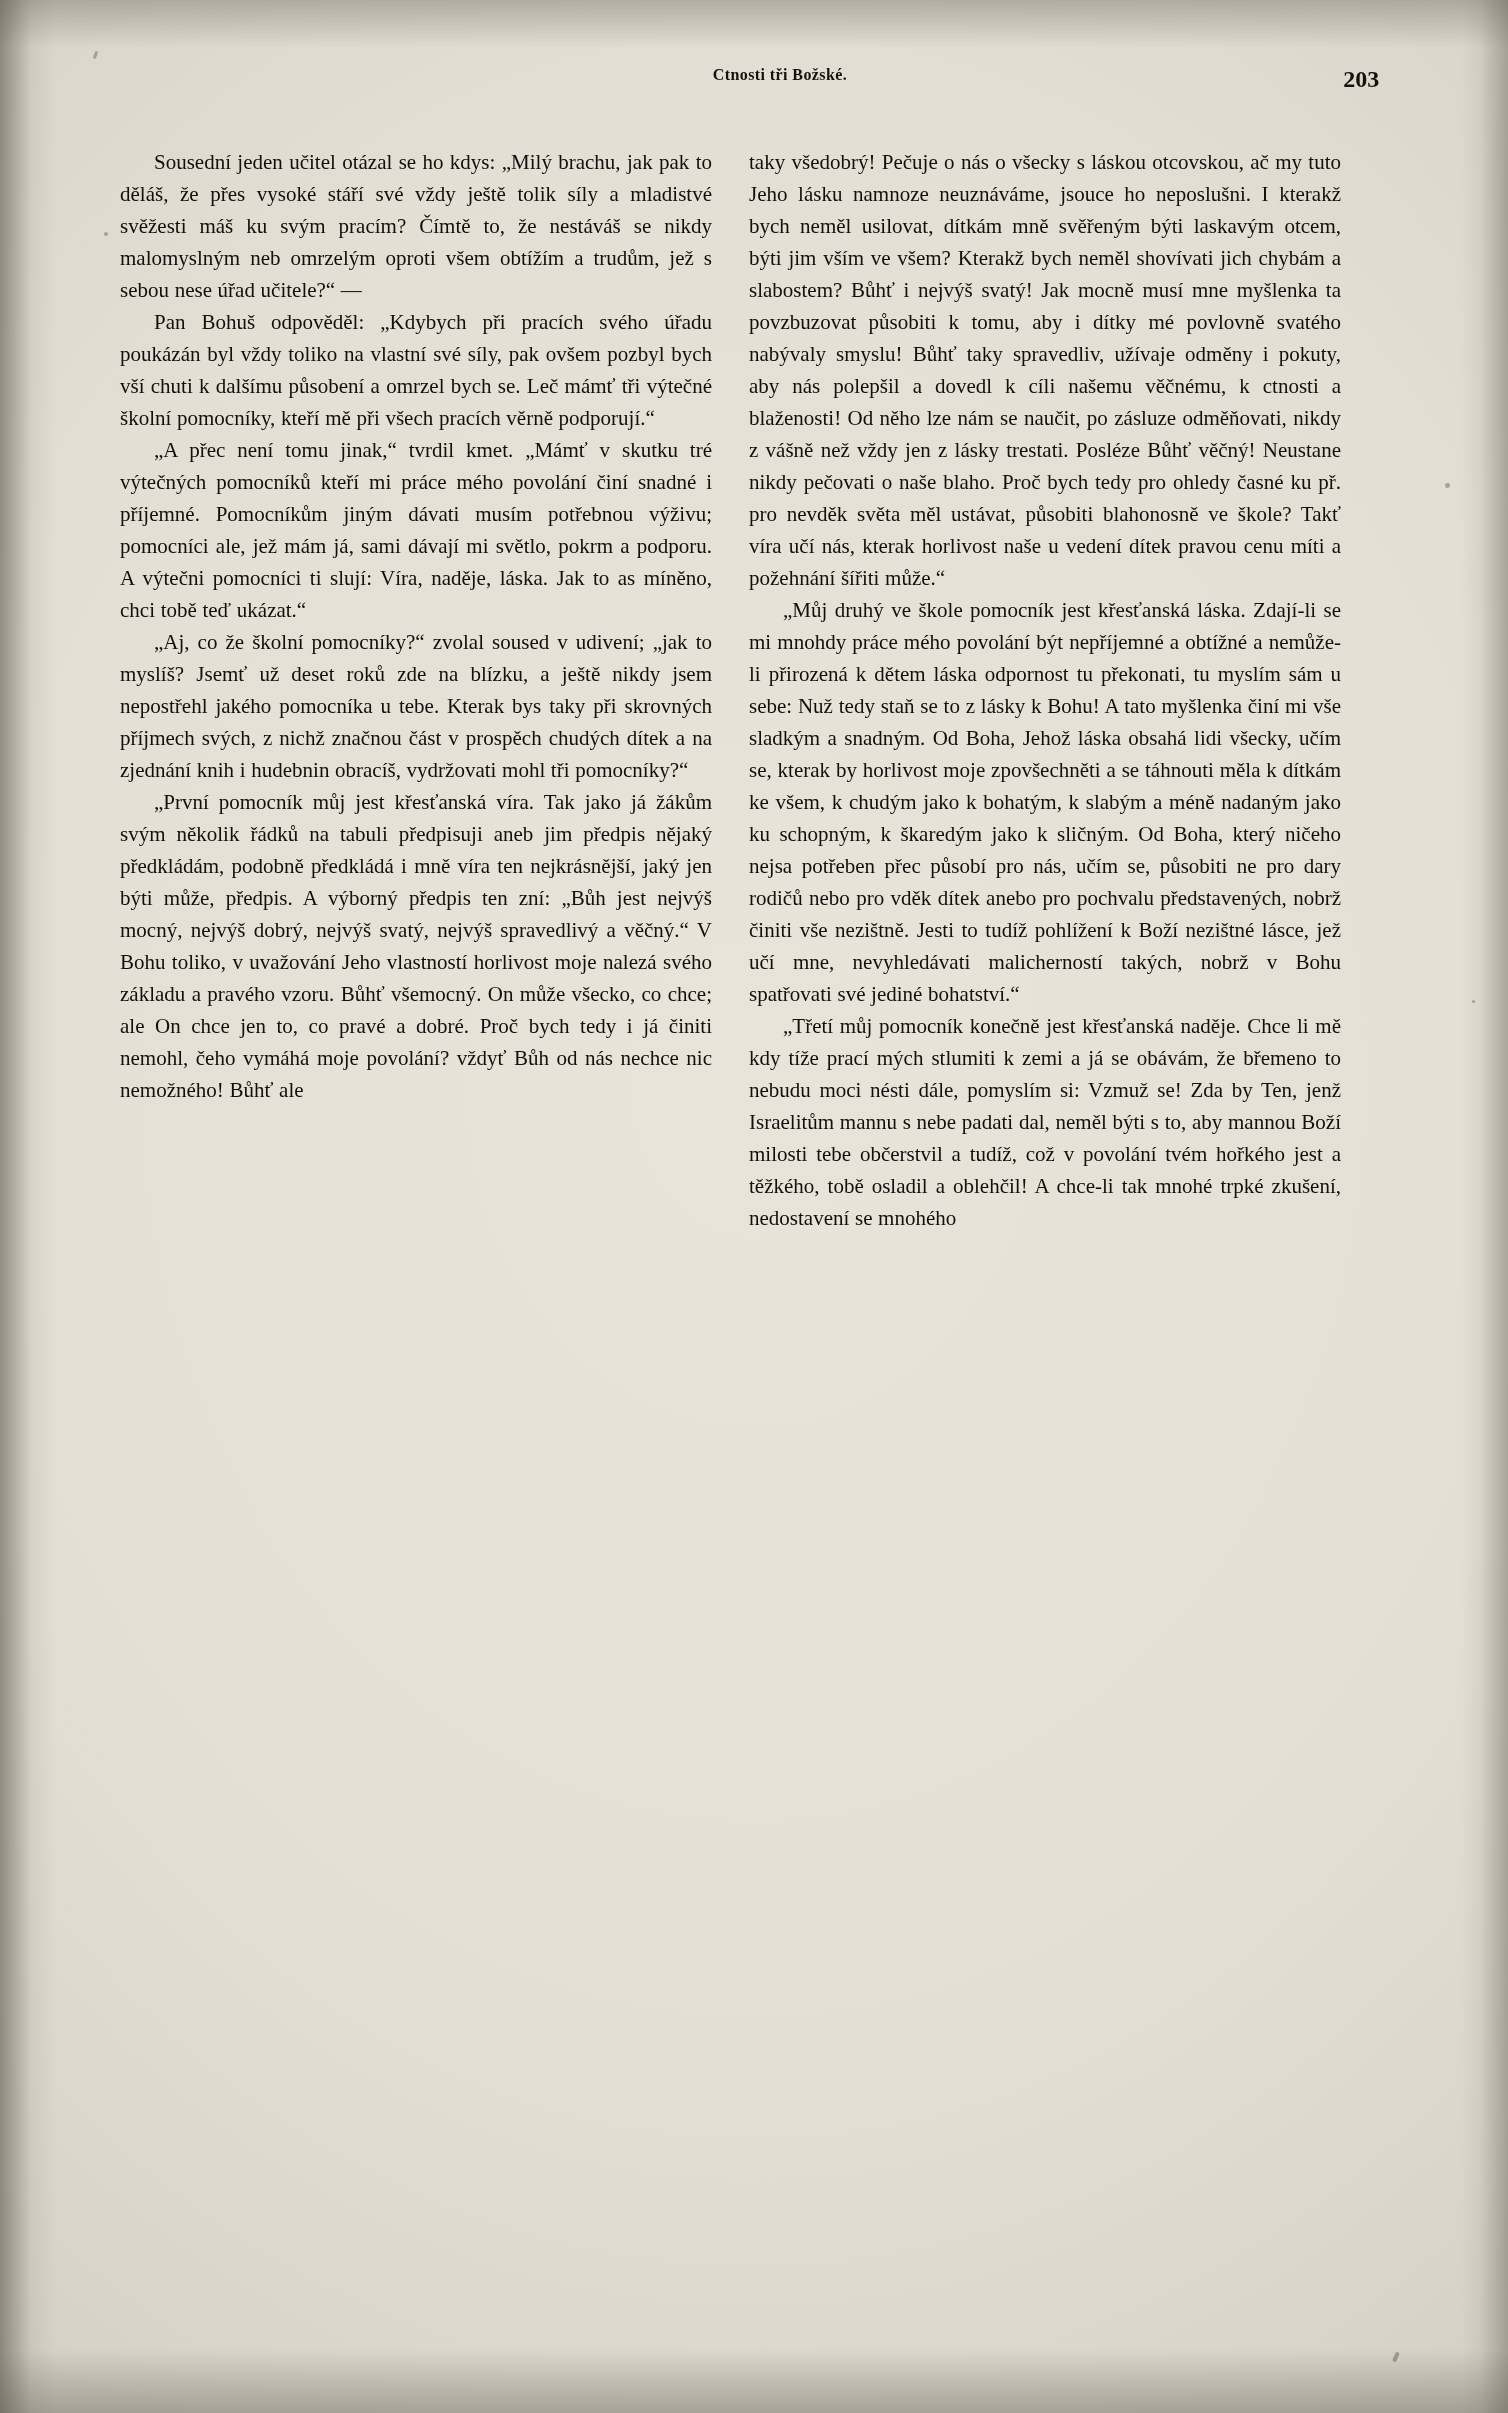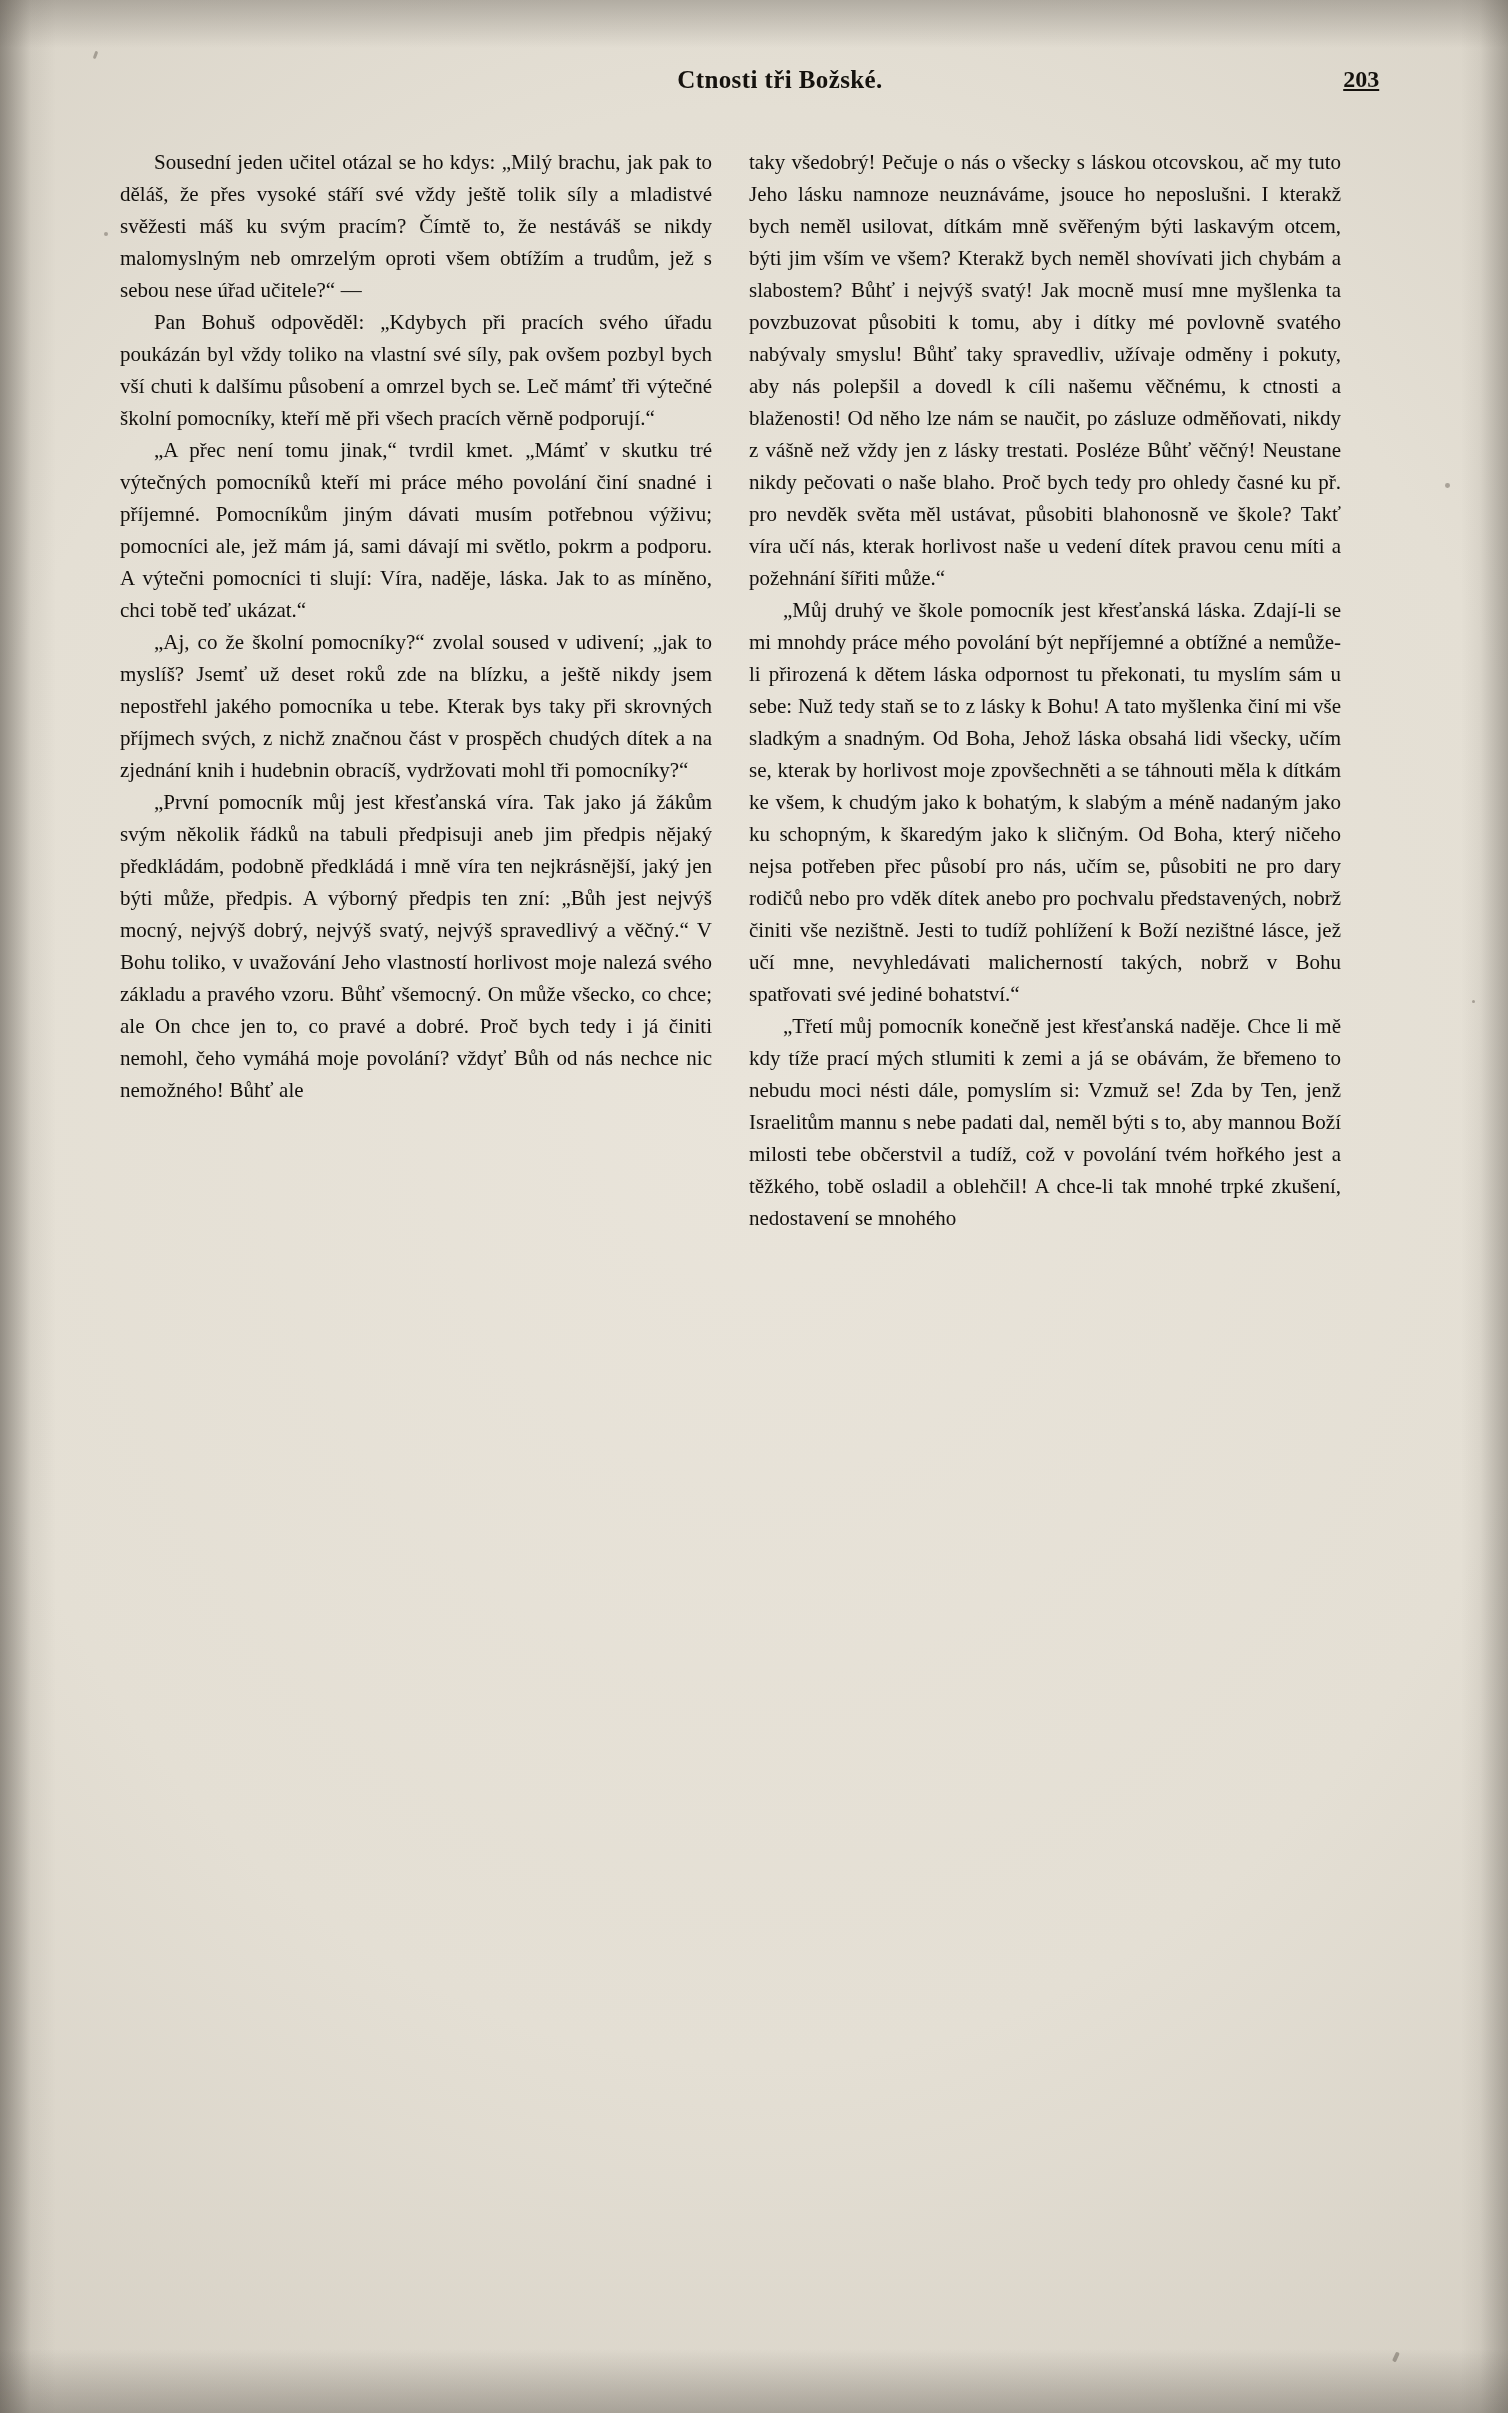--- a/index.html
+++ b/index.html
@@ -61,34 +61,33 @@
     position: relative;
     height: 56px;
   }
   .runhead-title {
     position: absolute;
     left: 0; right: 0;
     top: 9.6px;
     text-align: center;
     font-family: "Liberation Serif", serif;
     font-weight: bold;
-    font-size: 25px;
+    font-size: 16px;
     letter-spacing: 0.4px;
     color: #15120e;
     padding-left: 48px;
   }
   .runhead-page {
     position: absolute;
     right: 12.8px;
     top: 9.6px;
     font-family: "Liberation Serif", serif;
     font-weight: bold;
     font-size: 24px;
     color: #15120e;
-    text-decoration: underline;
   }
 
   .columns {
     position: relative;
     margin-top: 34px;
     display: flex;
     gap: 37px;
   }
   .col {
     width: 592px;

